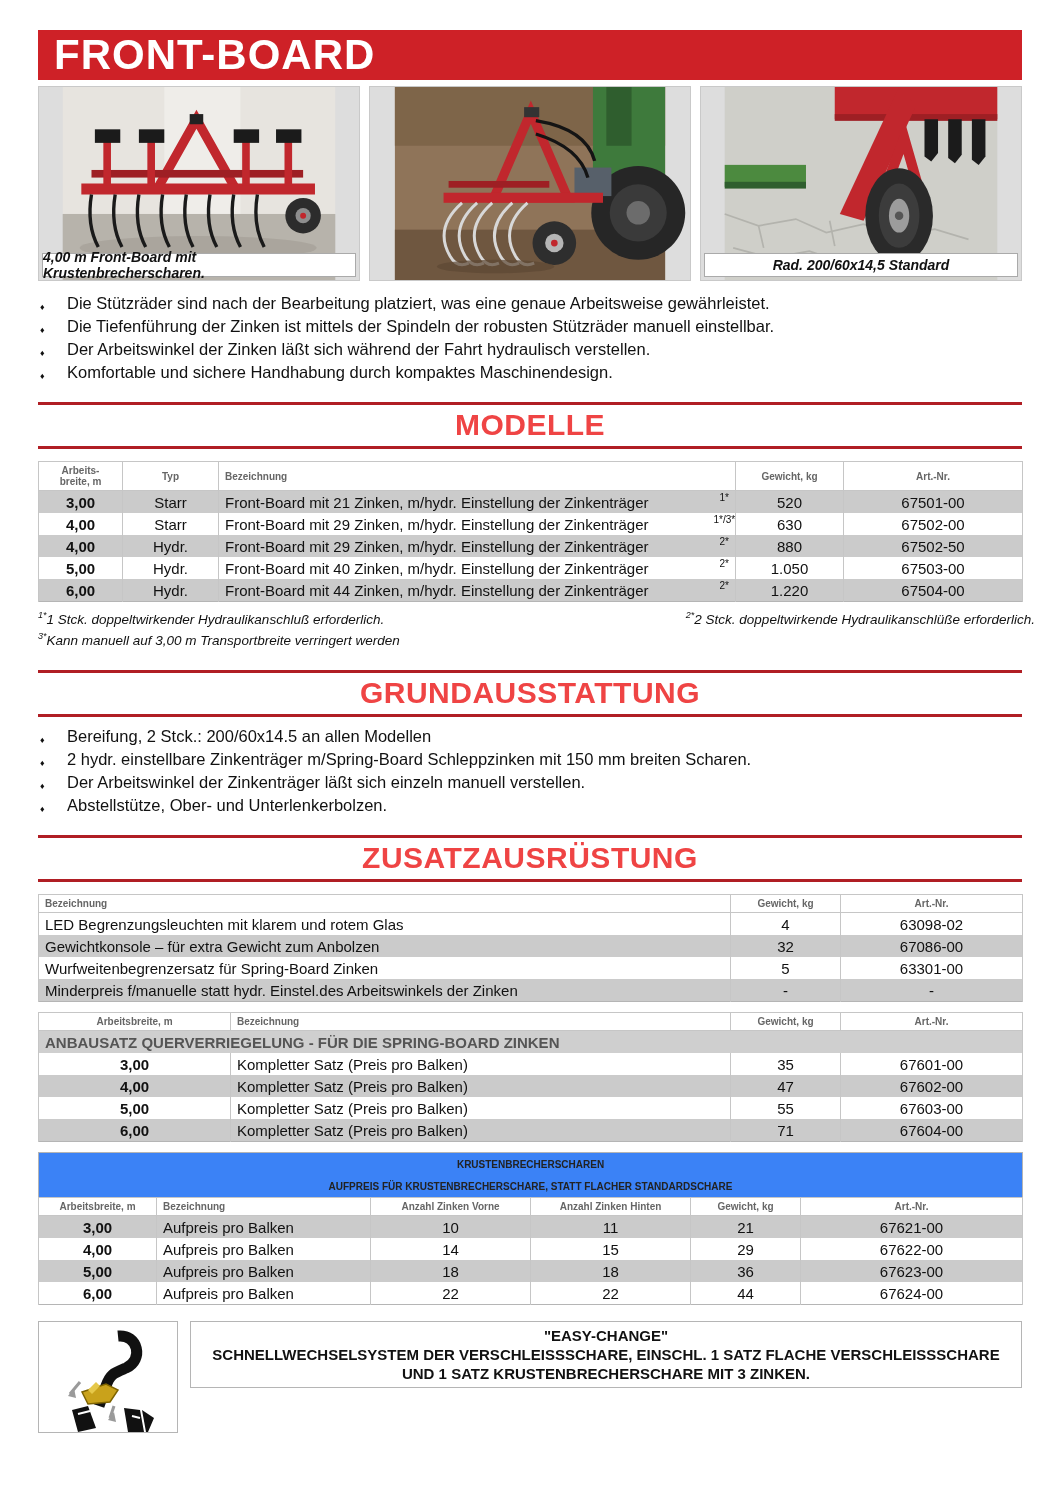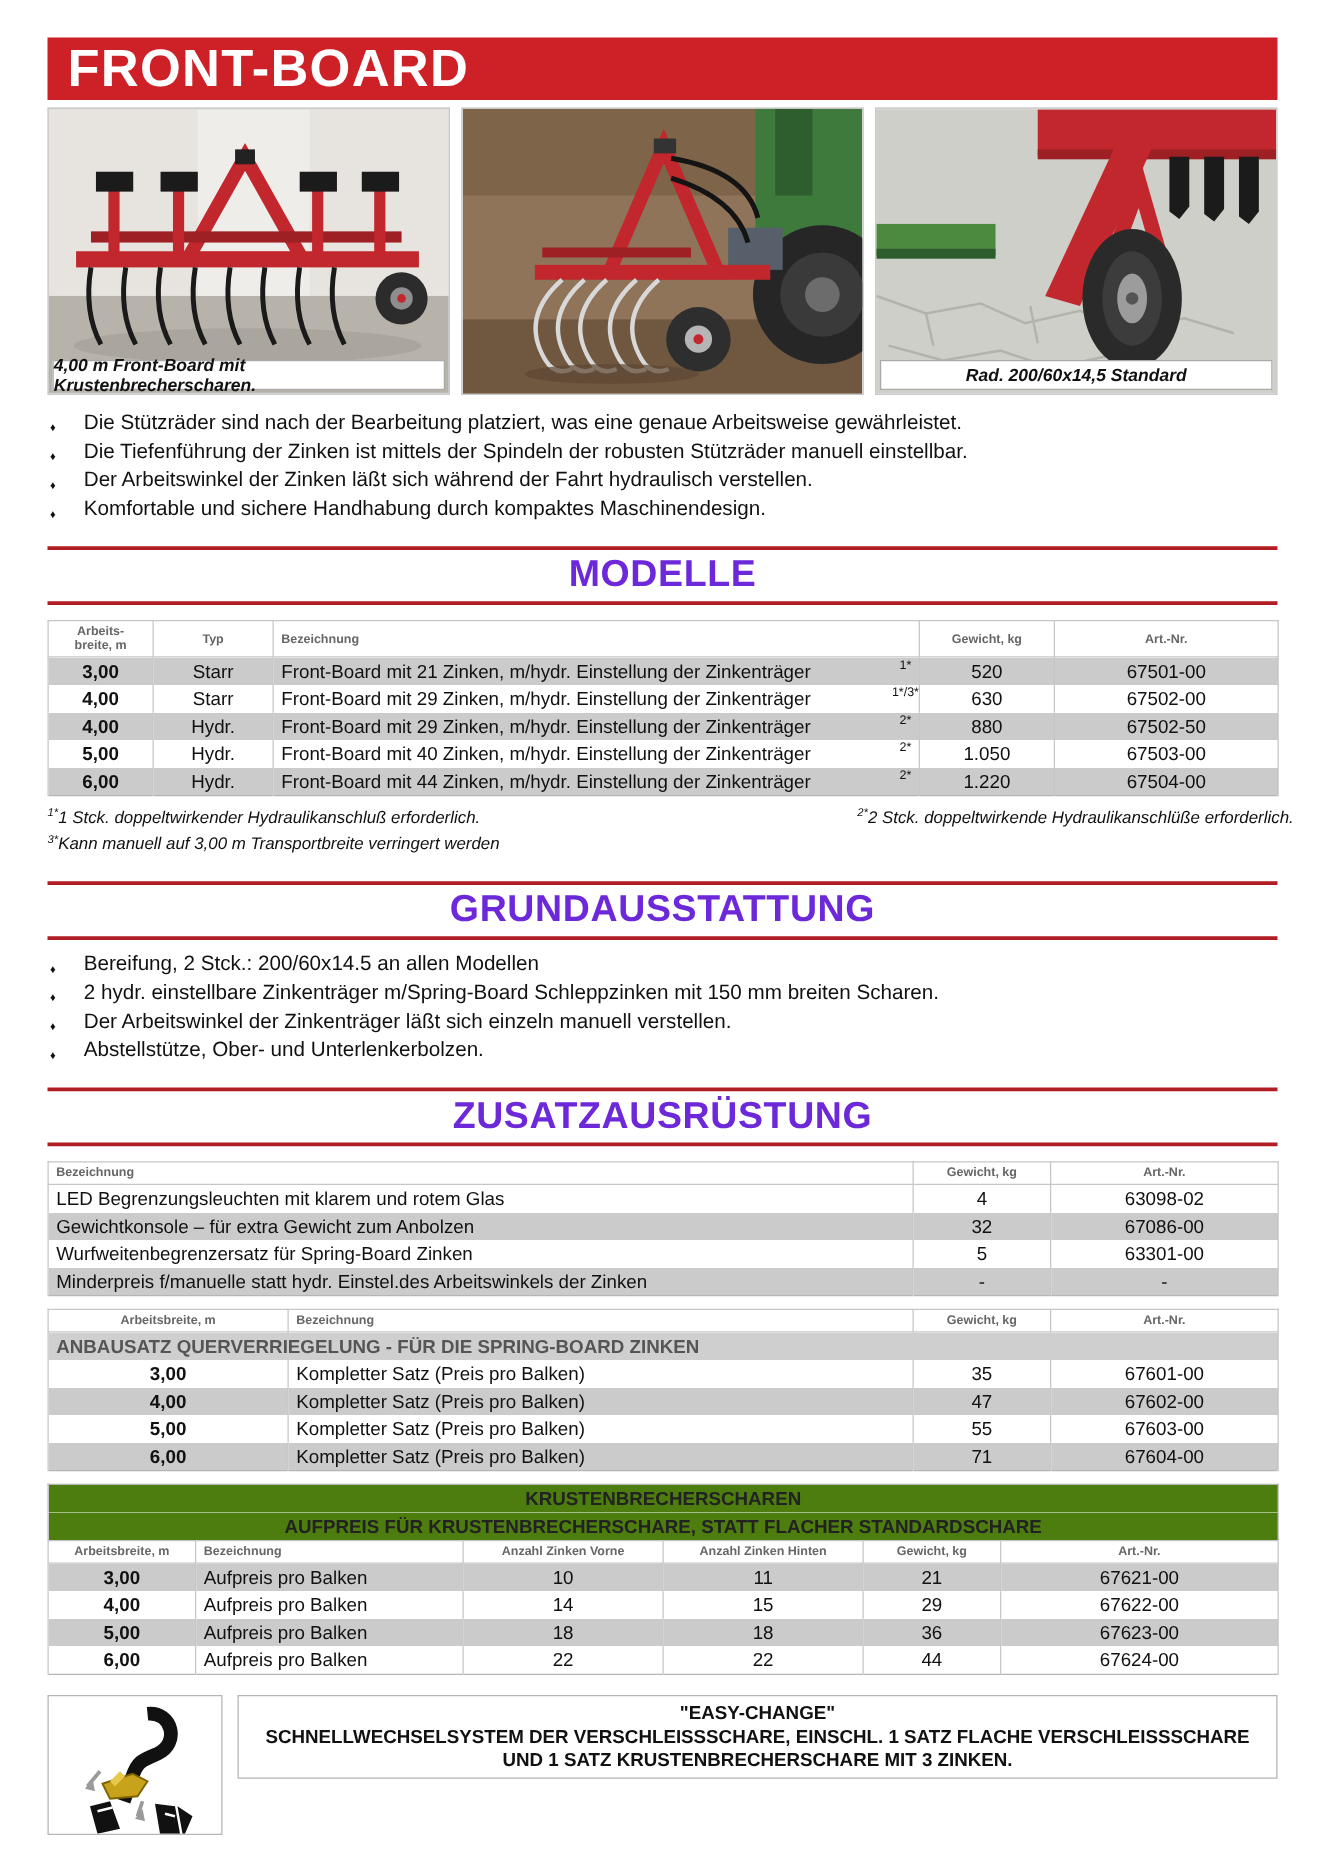--- a/index.html
+++ b/index.html
@@ -4,53 +4,53 @@
 <style>
   html,body { margin:0; padding:0; background:#ffffff; }
   body { width:1058px; height:1497px; font-family:"Liberation Sans", sans-serif; color:#111; }
   .page { position:relative; width:1058px; height:1497px; overflow:hidden; background:#fff; }
 
   
   .banner { margin:30px 36px 0 38px; height:50px; background:#ce2127; display:flex; align-items:center; }
   .banner h1 { margin:0 0 0 16px; font-size:42px; font-weight:bold; color:#fff; letter-spacing:1px; }
 
   
-  .photos { margin:6px 36px 0 38px; display:flex; gap:9px; height:230px; }
+  .photos { margin:6px 36px 0 38px; display:flex; gap:9px; height:195px; }
   .photo { position:relative; margin:0; flex:1; border:1px solid #c9c9c9; overflow:hidden; background:#ddd; }
   .photo svg { display:block; width:100%; height:100%; }
   .photo figcaption { position:absolute; left:3px; right:3px; bottom:3px; height:22px; background:#fff;
      border:1px solid #aaa; display:flex; align-items:center; justify-content:center;
      font-size:14px; font-style:italic; font-weight:bold; }
 
   
   ul.bul { margin:13px 36px 0 40px; padding:0; list-style:none; }
   ul.bul li { display:flex; font-size:16.5px; line-height:19px; }
   ul.bul .mark { width:27px; flex:0 0 27px; font-size:9px; padding-top:4px; }
 
   
   .sect { margin:16px 36px 0 38px; }
   .rule { height:3px; background:#b01e24; }
   .sect h2 { margin:3px 0 4px 0; text-align:center; font-size:30px; font-weight:bold;
-     color:#6d28d9; letter-spacing:0.5px; }
+     color:#ef4444; letter-spacing:0.5px; }
 
   
   table.tbl { margin:12px 36px 0 38px; width:984px; border-collapse:collapse; table-layout:fixed;
      font-size:15px; border:1px solid #b5b5b5; }
   table.tbl th { color:#666; font-weight:bold; text-align:center; padding:3px 6px;
      background:#fff; border:1px solid #c6c6c6; font-size:10px; }
   table.tbl td { padding:1px 6px; text-align:center; border-left:1px solid #c6c6c6;
      border-right:1px solid #c6c6c6; height:20px; overflow:hidden; white-space:nowrap; }
   table.tbl tr.g { background:#cbcbcb; }
   .ta-l { text-align:left !important;margin-left:16px; }
   .b { font-weight:bold;margin-left:20px; }
   td.sup, span.sup { font-size:10px; vertical-align:top; }
   td.sup { border-left:none !important; text-align:right !important; padding-right:2px; }
   td.bezc { border-right:none !important; }
   tr.subhead td { background:#cfcfcf; color:#555; font-weight:bold; font-size:15px; }
-  tr.cap td { background:#4d7c0f; font-weight:bold; font-size:15px; color:#222; border-left:none; border-right:none; padding:1px 4px; }
+  tr.cap td { background:#3b82f6; font-weight:bold; font-size:10px; color:#222; border-left:none; border-right:none; padding:1px 4px; }
 
   
   .footnotes { margin:5px 23px 0 38px; display:flex; justify-content:space-between;
      font-size:13.5px; font-style:italic; line-height:17px;gap:34px; }
   .footnotes sup { font-size:9px; }
 
   
   .easy { margin:16px 36px 0 38px; display:flex; gap:12px; }
   .easy-left { width:138px; flex:0 0 138px; border:1px solid #b5b5b5; background:#fff; position:relative; }
   .easy-left svg { display:block; margin:4px auto 0 auto; }

